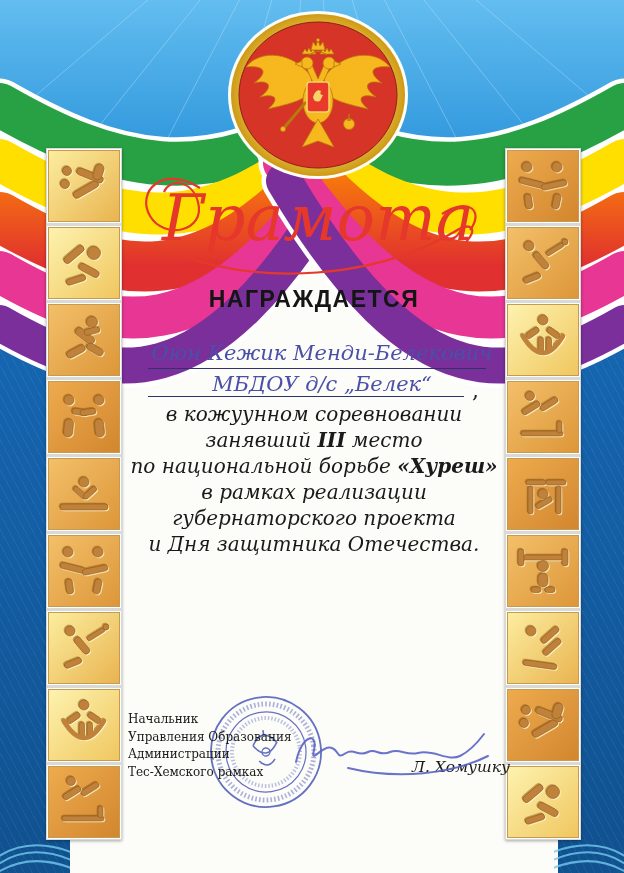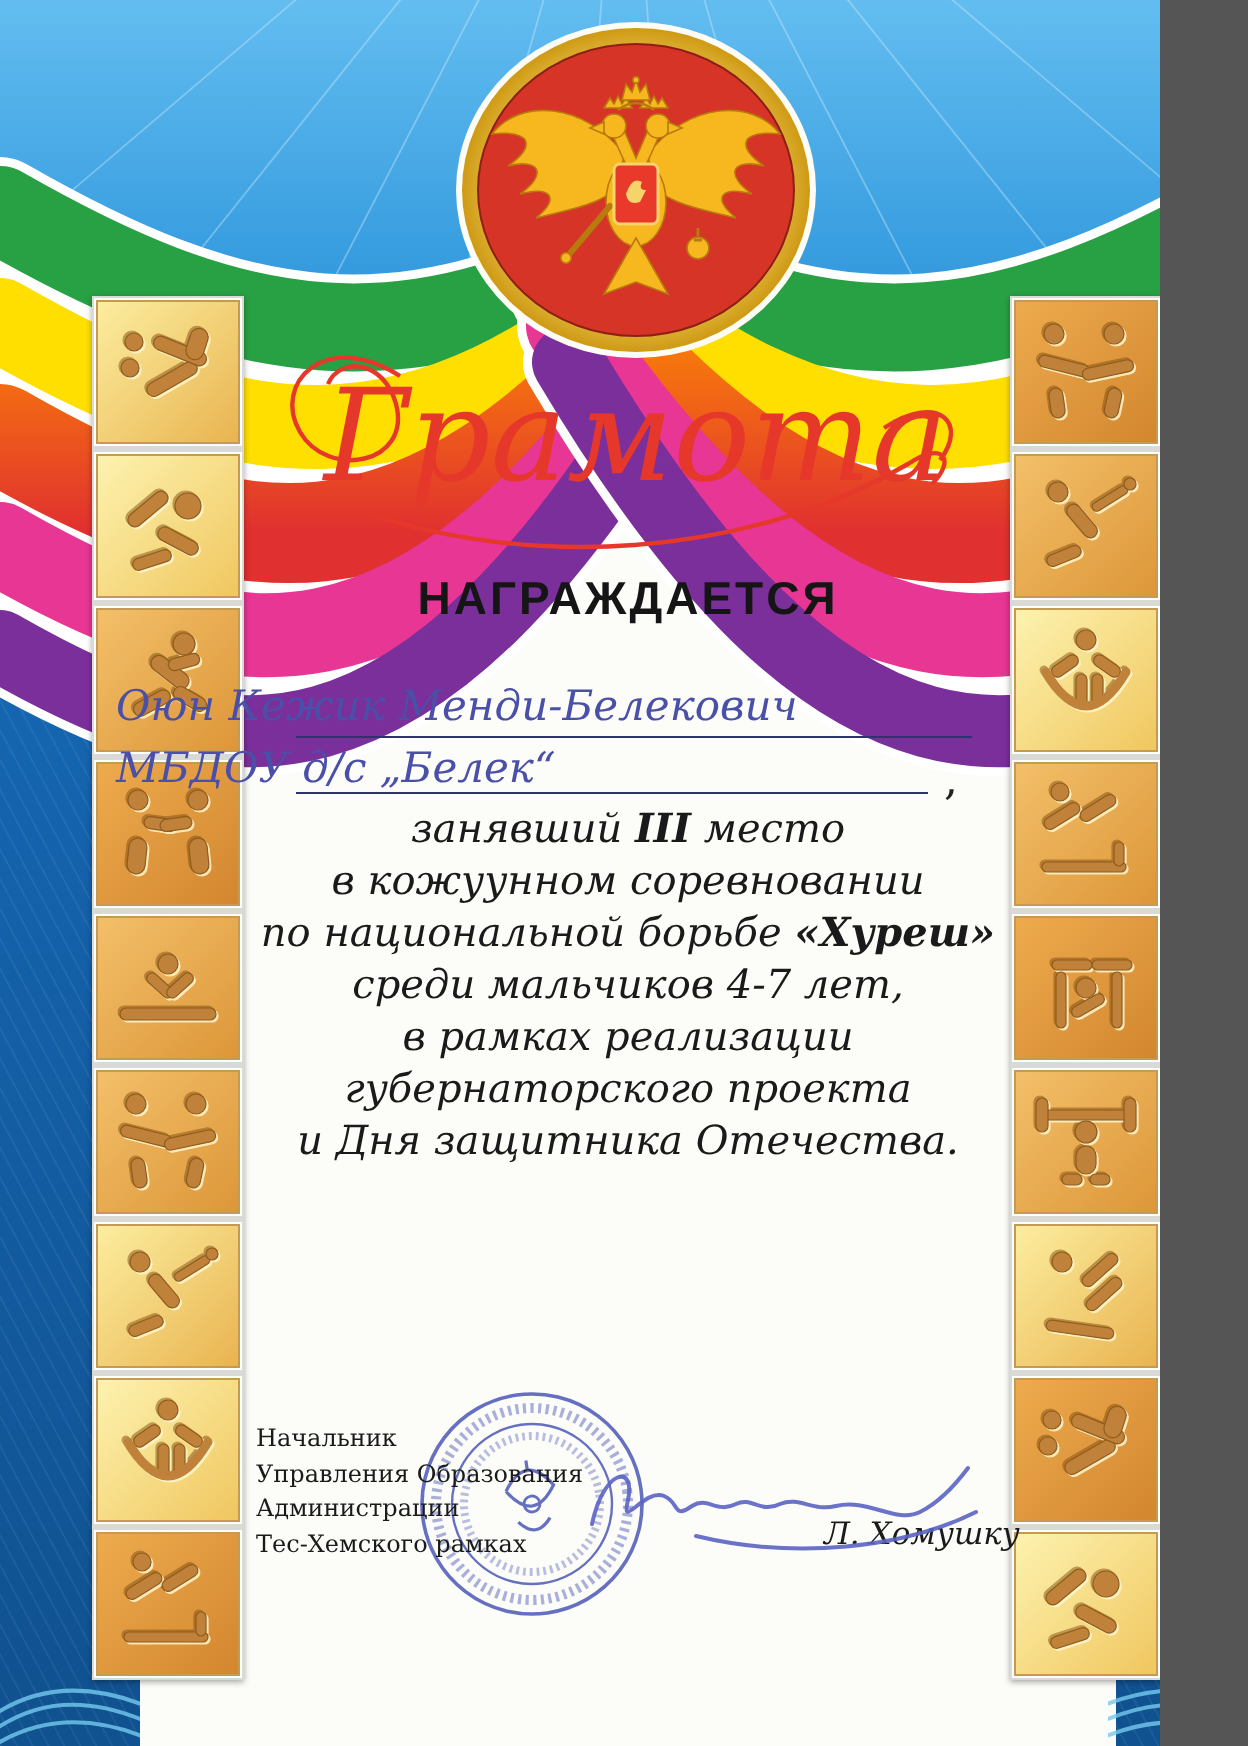--- a/index.html
+++ b/index.html
@@ -1,16 +1,16 @@
 <!DOCTYPE html>
 <html style="--hand: #4a4fa8;"><head>
 <meta charset="utf-8">
 <style>
   html,body{margin:0;padding:0;background:#555;}
-  #page{position:relative;width:580px;height:873px;overflow:hidden;
+  #page{position:relative;width:624px;height:873px;overflow:hidden;
         background:linear-gradient(180deg,#1e77c4 0%,#1565b0 40%,#10518f 100%);
         font-family:"DejaVu Serif", serif;}
   #page::after{content:"";position:absolute;inset:0;pointer-events:none;
         background:repeating-linear-gradient(62deg,rgba(255,255,255,.055) 0 1px,transparent 1px 7px);}
   .abs{position:absolute;}
   #white-panel{left:70px;top:140px;width:488px;height:733px;background:#fcfcf8;}
   #ribbons{left:0;top:0;z-index:3;}
   
   .tile-col{top:148px;width:76px;padding:1px 0;background:#d9d9d6;z-index:4;
             box-shadow:0 1px 3px rgba(0,0,0,.35);}
@@ -25,21 +25,21 @@
   .pic .st{stroke:#c0813a;fill:none;stroke-width:4.5;stroke-linecap:round;}
   .s0{background:linear-gradient(135deg,#fceea0,#e9b34f);}
   .s1{background:linear-gradient(135deg,#fdf3b0,#f0c65e);}
   .s2{background:linear-gradient(135deg,#f3c06a,#dd9638);}
   .s3{background:linear-gradient(135deg,#eeab4e,#d2862e);}
   
   #title-svg{left:122px;top:154px;z-index:5;}
   #awarded{left:70px;top:286px;width:488px;text-align:center;z-index:5;
            font-family:"Liberation Sans","DejaVu Sans",sans-serif;font-weight:bold;
            font-size:23px;letter-spacing:1.5px;color:#151515;}
-  .handline{width:488px;left:58px;z-index:5;font-style:italic;
+  .handline{width:488px;left:78px;text-align:center;z-index:5;font-style:italic;
            font-size:21px;color:var(--hand,#4a4fa8);}
   #hand1{top:341px;} #hand2{top:372px;}
   .rule{height:0;border-top:1.6px solid #2e3370;z-index:5;}
   #rule1{left:148px;top:368px;width:338px;}
   #rule2{left:148px;top:396px;width:316px;}
   #hand-comma{left:472px;top:378px;z-index:5;font-size:22px;color:#222;}
   #body-text{left:70px;top:401px;width:488px;text-align:center;z-index:5;
            font-style:italic;font-size:20px;line-height:26px;color:#1a1a1a;}
   #body-text .b{font-weight:bold;}
   #sig-lines{left:128px;top:711px;z-index:6;font-size:12px;
@@ -367,24 +367,23 @@
 
   <div id="awarded" class="abs">НАГРАЖДАЕТСЯ</div>
 
   <div id="hand1" class="abs handline">Оюн Кежик Менди-Белекович</div>
   <div id="rule1" class="abs rule"></div>
   <div id="hand2" class="abs handline">МБДОУ д/с „Белек“</div>
   <div id="rule2" class="abs rule"></div>
   <div id="hand-comma" class="abs">,</div>
 
   <div id="body-text" class="abs">
+      <div><span>в кожуунном соревновании</span></div>
       <div><span>занявший </span><span class="b">III</span><span> место</span></div>
-      <div><span>в кожуунном соревновании</span></div>
       <div><span>по национальной борьбе </span><span class="b">«Хуреш»</span></div>
-      <div><span>среди мальчиков 4-7 лет,</span></div>
       <div><span>в рамках реализации</span></div>
       <div><span>губернаторского проекта</span></div>
       <div><span>и Дня защитника Отечества.</span></div>
     </div>
 
   <div id="sig-lines" class="abs">
     <div>Начальник</div>
     <div>Управления Образования</div>
     <div>Администрации</div>
     <div>Тес-Хемского рамках</div>

